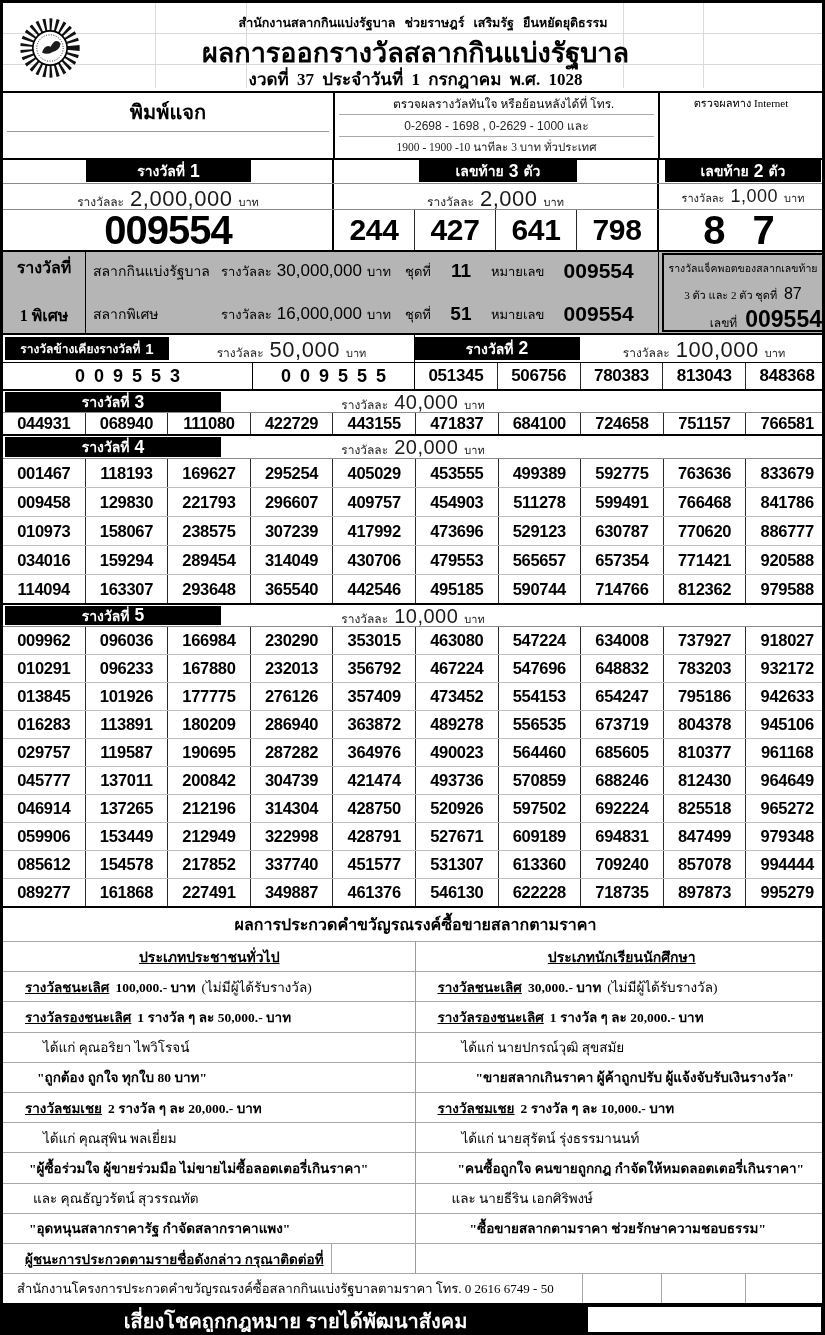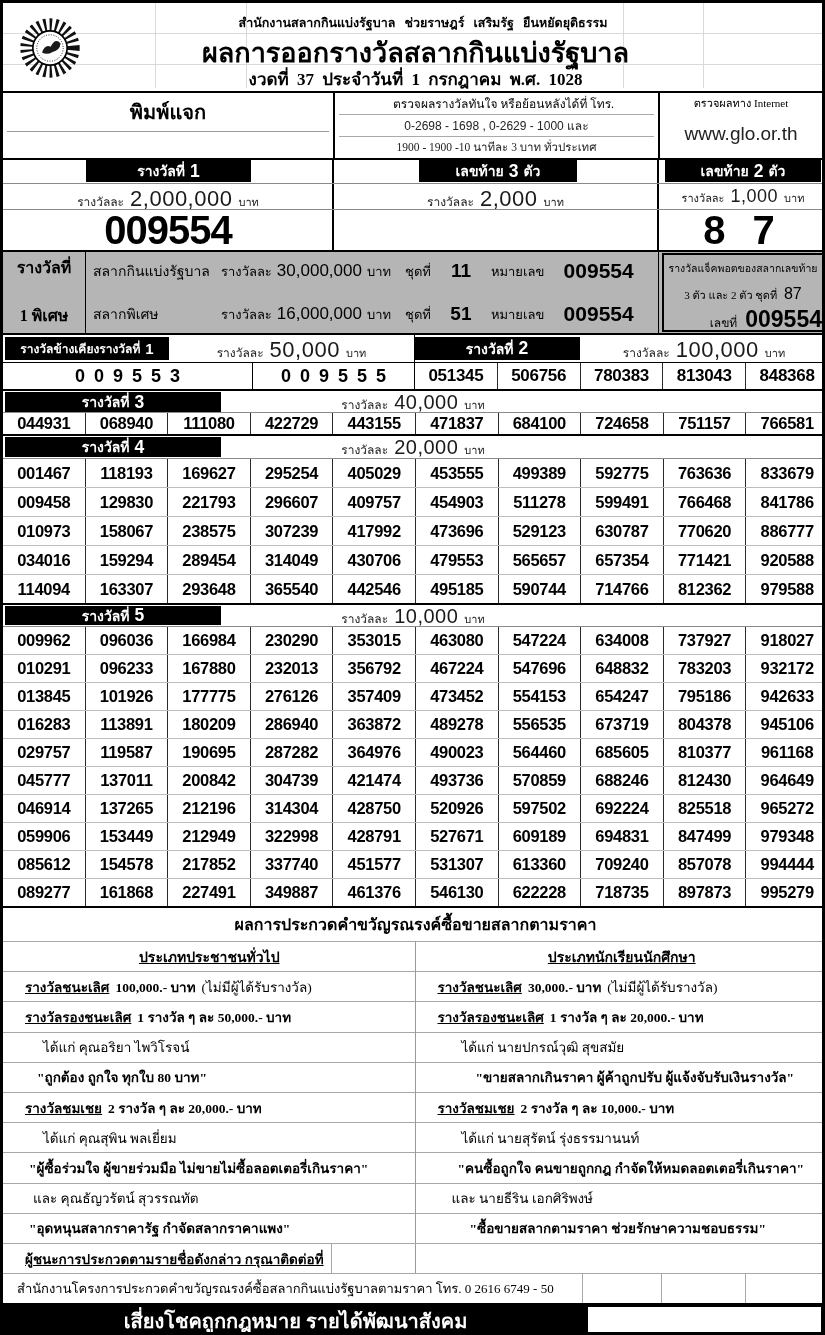--- a/index.html
+++ b/index.html
@@ -65,21 +65,20 @@
   <div class="abs center" style="left:0;top:90px;width:330px;height:38px;font-size:20px;font-weight:bold;">พิมพ์แจก</div>
   <div class="abs" style="left:4px;top:128px;width:322px;height:1px;background:#999;"></div>
 
   <div class="abs center" style="left:332px;top:90px;width:323px;height:21px;font-size:12px;padding-left:14px;">ตรวจผลรางวัลทันใจ หรือย้อนหลังได้ที่  โทร.</div>
   <div class="abs" style="left:336px;top:111px;width:315px;height:1px;background:#aaa;"></div>
   <div class="abs center" style="left:332px;top:112px;width:323px;height:21px;font-size:12px;font-family:'Liberation Sans',sans-serif;color:#222;">0-2698 - 1698    ,    0-2629 - 1000   และ</div>
   <div class="abs" style="left:336px;top:133px;width:315px;height:1px;background:#aaa;"></div>
   <div class="abs center" style="left:332px;top:134px;width:323px;height:20px;font-size:11.5px;color:#222;">1900 - 1900 -10  นาทีละ 3 บาท  ทั่วประเทศ</div>
 
   <div class="abs center" style="left:657px;top:90px;width:162px;height:20px;font-size:11px;">ตรวจผลทาง Internet</div>
-  <div class="abs center" style="left:657px;top:114px;width:162px;height:34px;font-size:19px;font-family:'Liberation Sans',sans-serif;color:#222;">www.glo.or.th</div>
 
   <div class="hline" style="top:155px;height:2px;"></div>
   <div class="vline" style="left:329px;top:155px;width:2px;height:92px;"></div>
   <div class="vline" style="left:654px;top:155px;width:2px;height:92px;"></div>
   <div class="abs" style="left:0;top:180px;width:825px;height:1px;background:#8a8a8a;"></div>
   <div class="abs" style="left:0;top:206px;width:825px;height:1px;background:#8a8a8a;"></div>
 
   <div class="blackbox abs" style="left:83px;top:157px;width:165px;height:22px;font-size:14px;">
     <span>รางวัลที่</span>
     <span class="lab-num">1</span>
@@ -105,20 +104,28 @@
     <span class="val">2,000</span>
     <span class="suf">บาท</span>
   </div>
   <div class="amt abs" style="left:655px;top:183px;width:170px;height:22px;">
     <span class="pre" style="font-size:11px;">รางวัลละ</span>
     <span class="val" style="font-size:18px;">1,000</span>
     <span class="suf">บาท</span>
   </div>
 
   <div class="abs center bignum" style="left:0;top:207px;width:330px;height:40px;font-size:40px;">009554</div>
+  <div class="num-grid" style="left:331px;top:207px;width:323px;height:40px;">
+      <div class="num-row">
+        <div class="num-cell" style="font-size: 30px;">244</div>
+        <div class="num-cell" style="font-size: 30px;">427</div>
+        <div class="num-cell" style="font-size: 30px;">641</div>
+        <div class="num-cell" style="font-size: 30px;">798</div>
+      </div>
+    </div>
   <div class="abs center bignum" style="left:655px;top:207px;width:170px;height:40px;font-size:40px;letter-spacing:8px;">8 7</div>
 
   <div class="abs" style="left:0;top:247px;width:825px;height:85px;background:#b5b5b5;border-top:2px solid #000;border-bottom:2px solid #000;"></div>
   <div class="vline" style="left:82px;top:247px;width:1px;height:85px;"></div>
   <div class="vline" style="left:655px;top:247px;width:1px;height:85px;"></div>
 
   <div class="abs" style="left:0;top:252px;width:82px;height:20px;text-align:center;font-size:16px;font-weight:bold;">รางวัลที่</div>
   <div class="abs" style="left:0;top:300px;width:82px;height:20px;text-align:center;font-size:16px;font-weight:bold;">1 พิเศษ</div>
 
   <div class="abs" style="left:90px;top:255px;width:560px;height:26px;display:flex;align-items:center;font-size:14px;">

